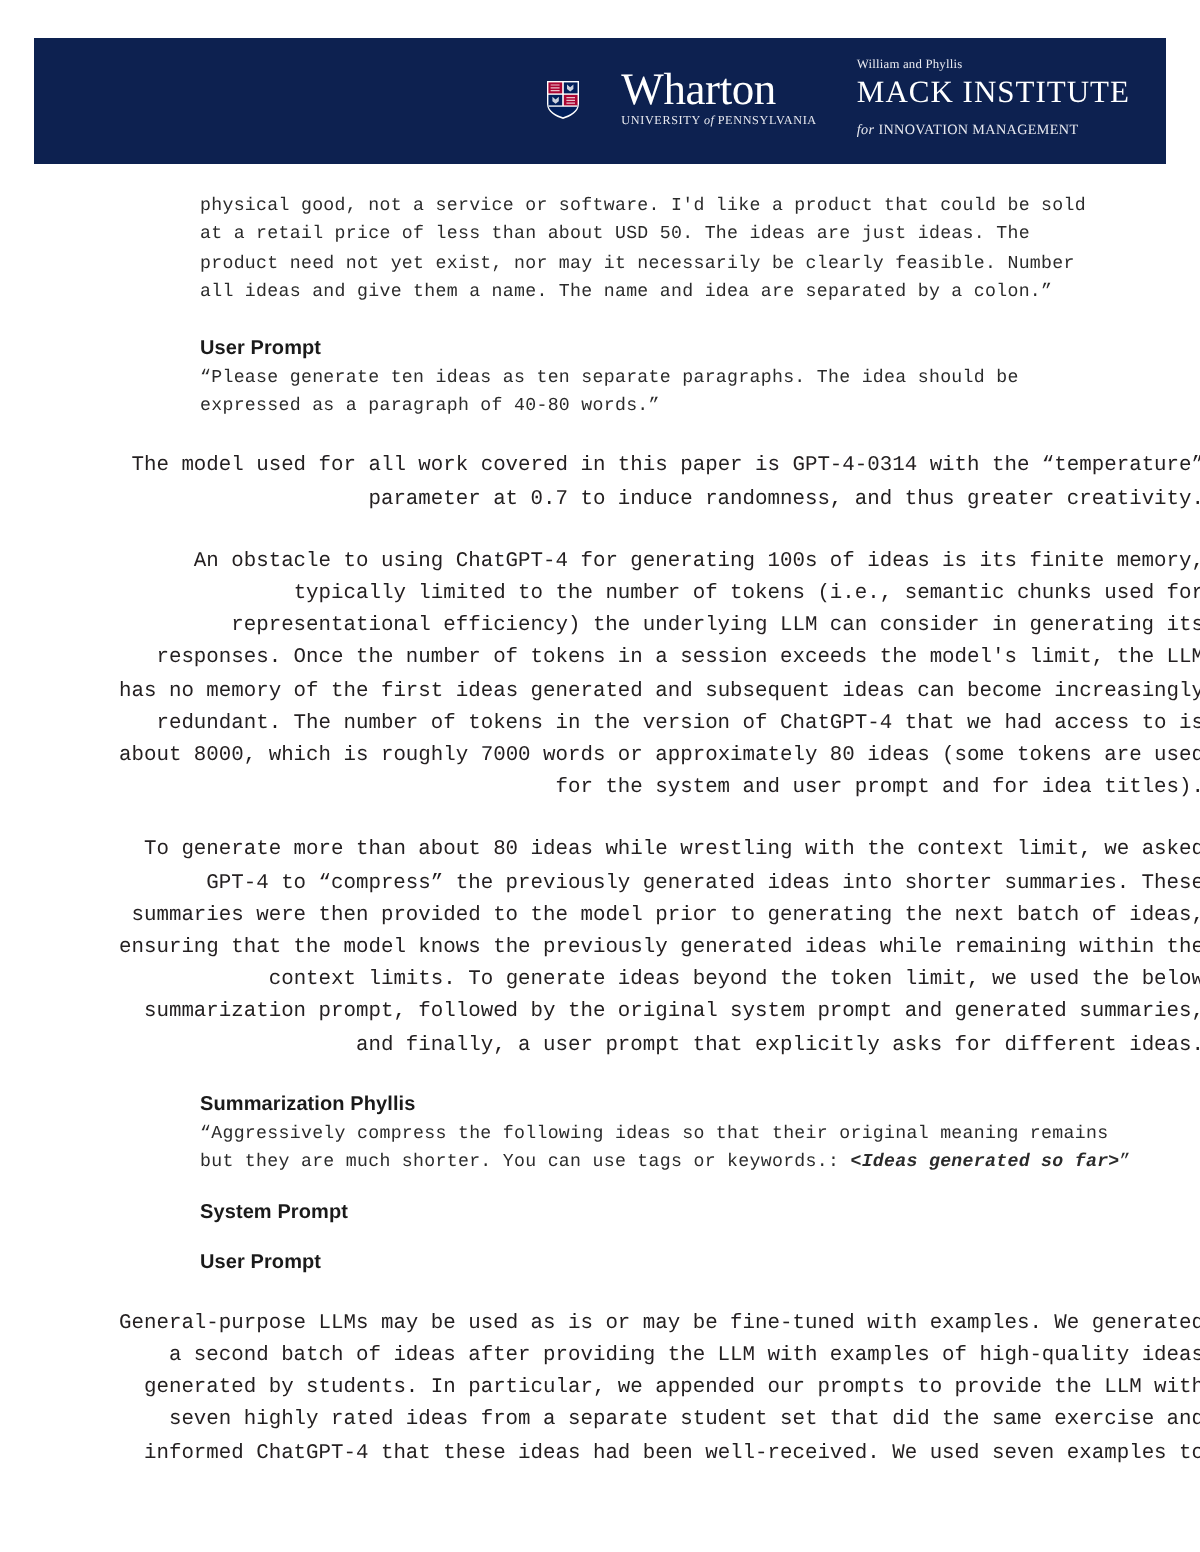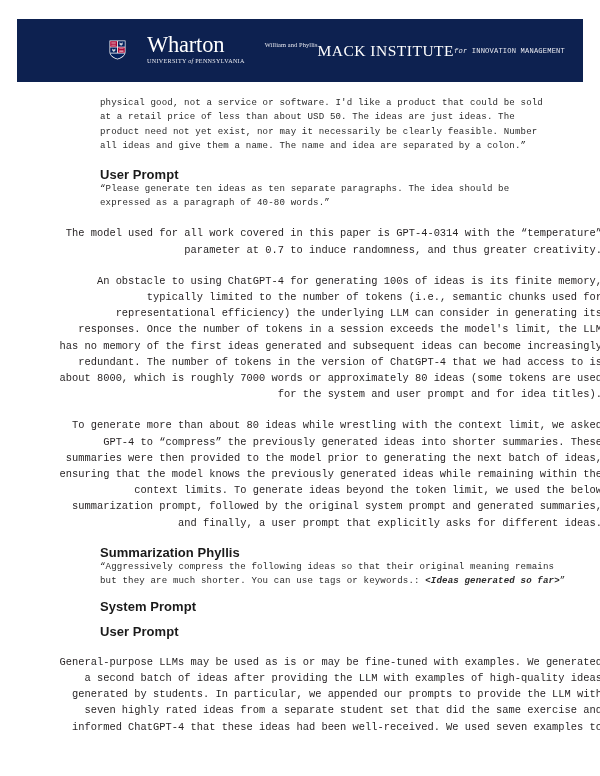--- a/index.html
+++ b/index.html
@@ -88,21 +88,21 @@
 
   .divider-rule {
     width: 1px;
     height: 28px;
     background: rgba(255,255,255,0.0);
     flex: 0 0 auto;
   }
 
   .mack-words {
     display: flex;
-    flex-direction: row;
+    flex-direction: column;
     line-height: 1;
     padding-left: 3px;
   }
   .mack-top {
     font-family: "Liberation Serif", serif;
     font-size: 6.4px;
     line-height: 8px;
     color: #e9eaf0;
     letter-spacing: 0.1px;
     white-space: nowrap;
@@ -110,21 +110,21 @@
   .mack-main {
     font-family: "Liberation Serif", serif;
     font-size: 15.5px;
     line-height: 17px;
     color: #ffffff;
     letter-spacing: 0.5px;
     white-space: nowrap;
     margin-top: 1px;
   }
   .mack-bottom {
-    font-family: Liberation Mono, monospace;
+    font-family: Liberation Serif, serif;
     font-size: 7.1px;
     line-height: 9px;
     color: #e9eaf0;
     letter-spacing: 0.18px;
     white-space: nowrap;
     margin-top: 6px;
   }
   .mack-bottom .ital {
     font-style: italic;
   }
@@ -154,21 +154,21 @@
 
   
   .prompt-block {
     padding-left: 72px;
     padding-right: 60px;
   }
 
   .prompt-heading {
     margin: 0;
     font-family: "Liberation Sans", sans-serif;
-    font-size: 13px;
+    font-size: 10px;
     font-weight: bold;
     line-height: 14px;
     color: #1a1a1a;
     letter-spacing: 0.05px;
   }
 
   pre.mono-text,
   .mono-text {
     margin: 0;
     font-family: "Liberation Mono", monospace;

